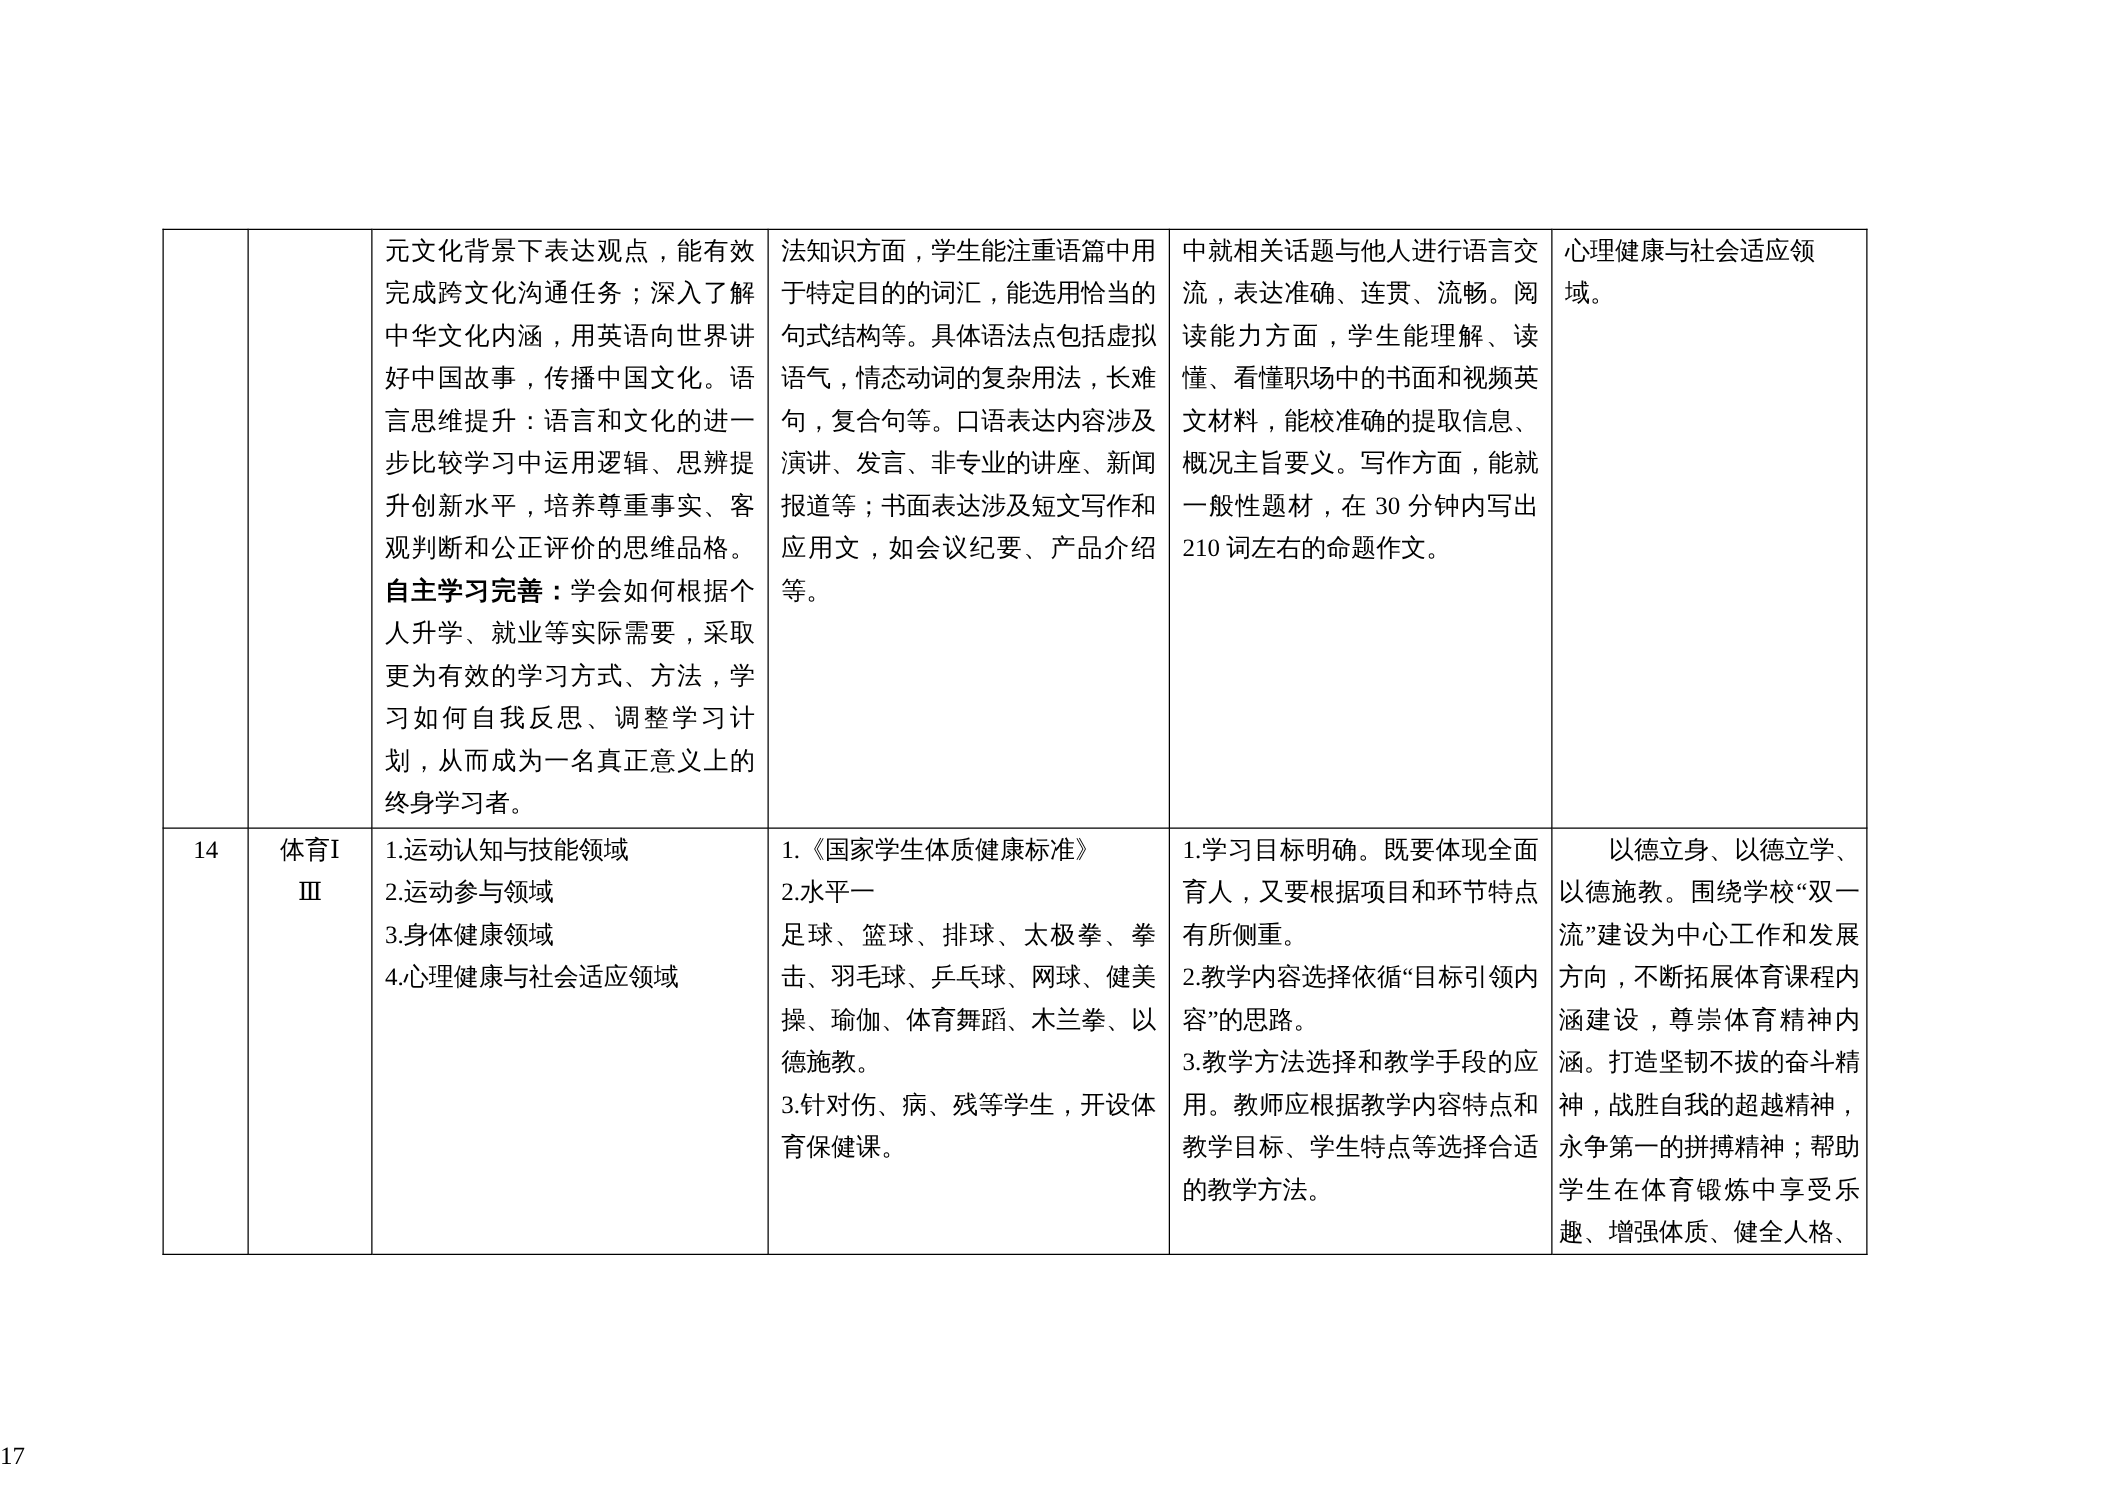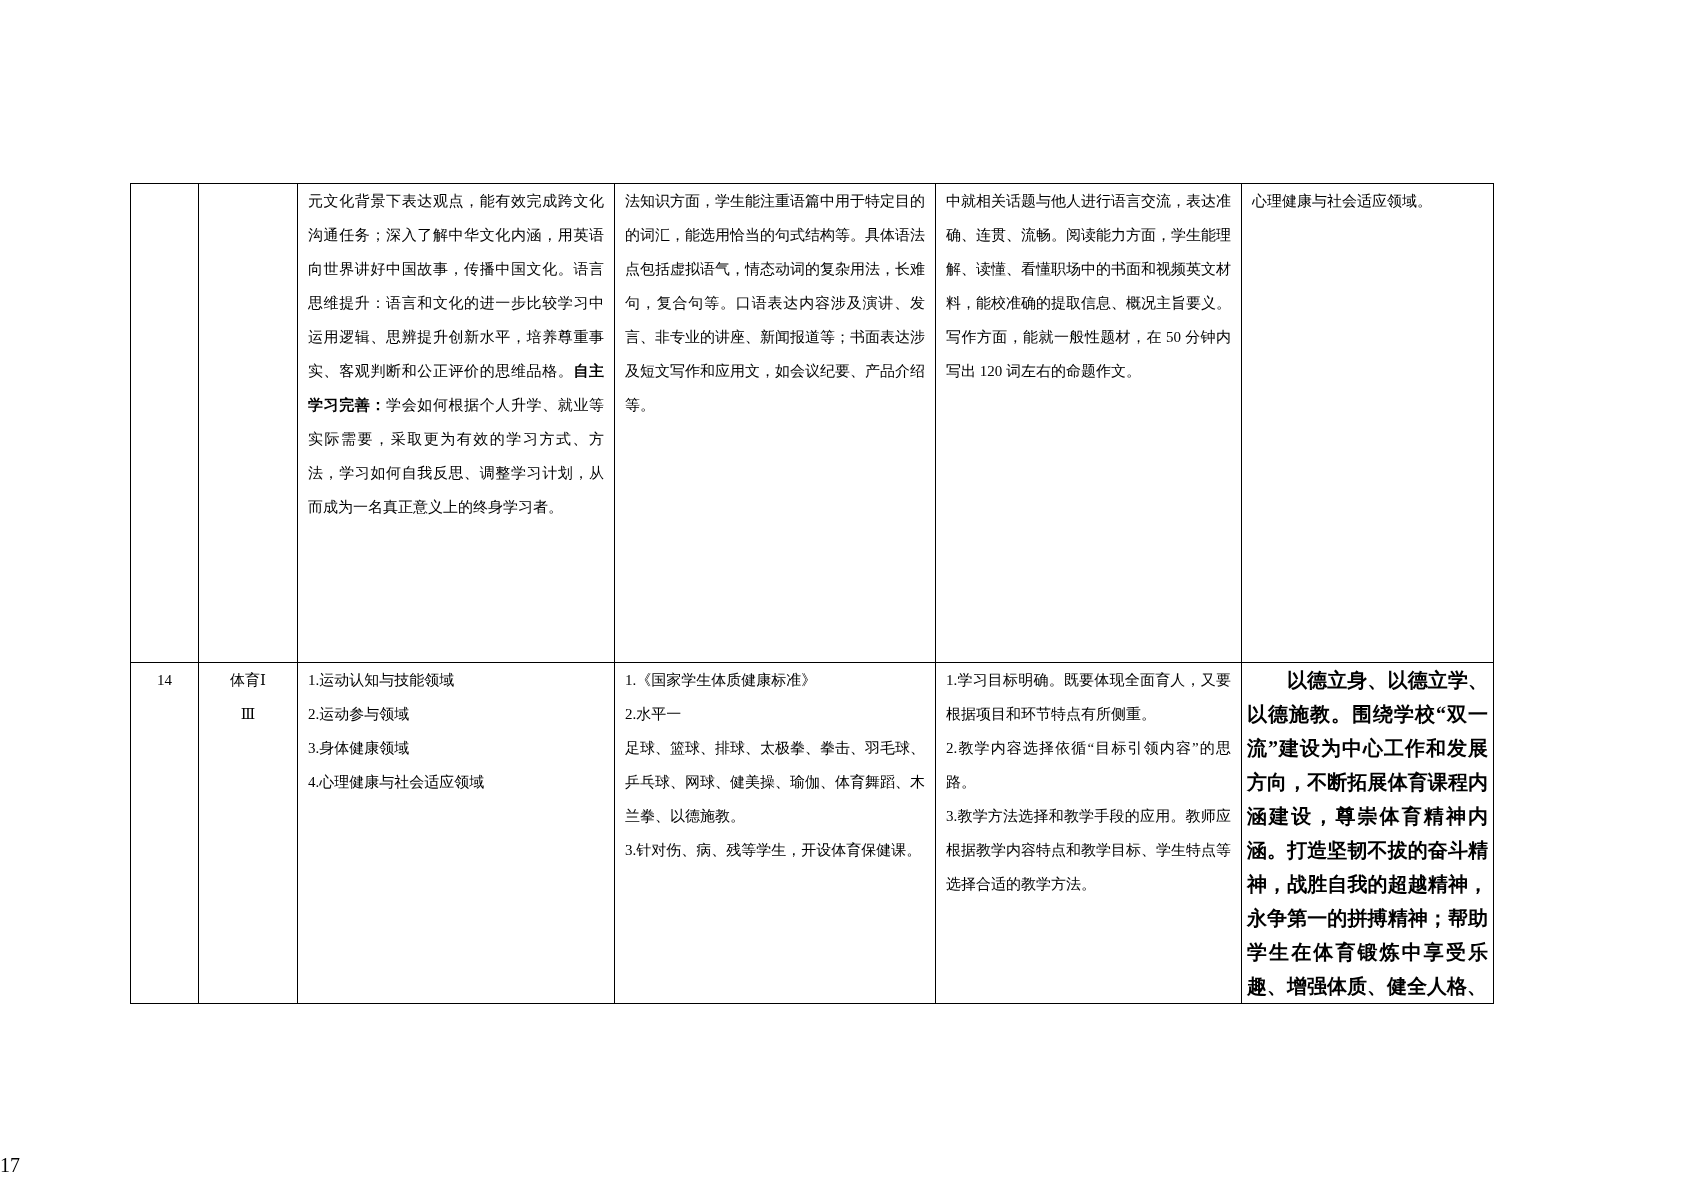--- a/index.html
+++ b/index.html
@@ -19,21 +19,21 @@
     position: absolute;
     left: 130px;
     top: 183px;
     width: 1363px;
     border-collapse: collapse;
     table-layout: fixed;
   }
   .doc-table th, .doc-table td {
     border: 1.5px solid #000000;
     padding: 0 10px;
-    font-size: 15px;
+    font-size: 20px;
     line-height: 34px;
     vertical-align: top;
     overflow: hidden;
   }
   .doc-table th {
     font-weight: bold;
     font-size: 22px;
     text-align: center;
     height: 33px;
     line-height: 33px;
@@ -59,21 +59,21 @@
   }
   .cell-mid { vertical-align: middle; }
   .cell-center {
     text-align: center;
     vertical-align: middle;
   }
   td.ideo-cell {
     font-size: 20px;
     padding: 0 5px;
   }
-  .indent2 { text-indent: 2em; font-weight: bold; }
+  .indent2 { text-indent: 2em; }
   .page-number {
     position: absolute;
     left: 0;
     right: 0;
     top: 1152px;
     font-size: 20px;
     line-height: 26px;
   }
 </style>
 </head>
@@ -93,21 +93,21 @@
   <tr class="row-cont">
     <td></td>
     <td></td>
     <td>
       <p class="just"><span>元文化背景下表达观点，能有效完成跨文化沟通任务；深入了解中华文化内涵，用英语向世界讲好中国故事，传播中国文化。语言思维提升：语言和文化的进一步比较学习中运用逻辑、思辨提升创新水平，培养尊重事实、客观判断和公正评价的思维品格。</span><b>自主学习完善：</b><span>学会如何根据个人升学、就业等实际需要，采取更为有效的学习方式、方法，学习如何自我反思、调整学习计划，从而成为一名真正意义上的终身学习者。</span></p>
     </td>
     <td>
       <p class="just">法知识方面，学生能注重语篇中用于特定目的的词汇，能选用恰当的句式结构等。具体语法点包括虚拟语气，情态动词的复杂用法，长难句，复合句等。口语表达内容涉及演讲、发言、非专业的讲座、新闻报道等；书面表达涉及短文写作和应用文，如会议纪要、产品介绍等。</p>
     </td>
     <td>
-      <p class="just">中就相关话题与他人进行语言交流，表达准确、连贯、流畅。阅读能力方面，学生能理解、读懂、看懂职场中的书面和视频英文材料，能校准确的提取信息、概况主旨要义。写作方面，能就一般性题材，在 50 分钟内写出 120 词左右的命题作文。</p>
+      <p class="just">中就相关话题与他人进行语言交流，表达准确、连贯、流畅。阅读能力方面，学生能理解、读懂、看懂职场中的书面和视频英文材料，能校准确的提取信息、概况主旨要义。写作方面，能就一般性题材，在 30 分钟内写出 210 词左右的命题作文。</p>
     </td>
     <td>
       <p>心理健康与社会适应领域。</p>
     </td>
   </tr>
 
   <tr class="row-14">
     <td class="cell-center">14</td>
     <td class="cell-center">
       <p>体育Ⅰ</p>

